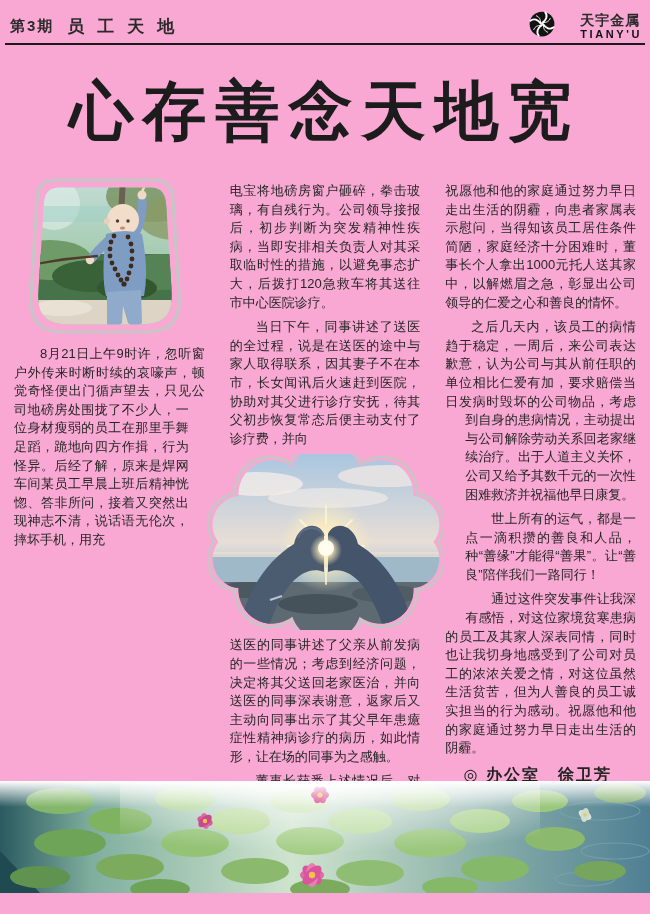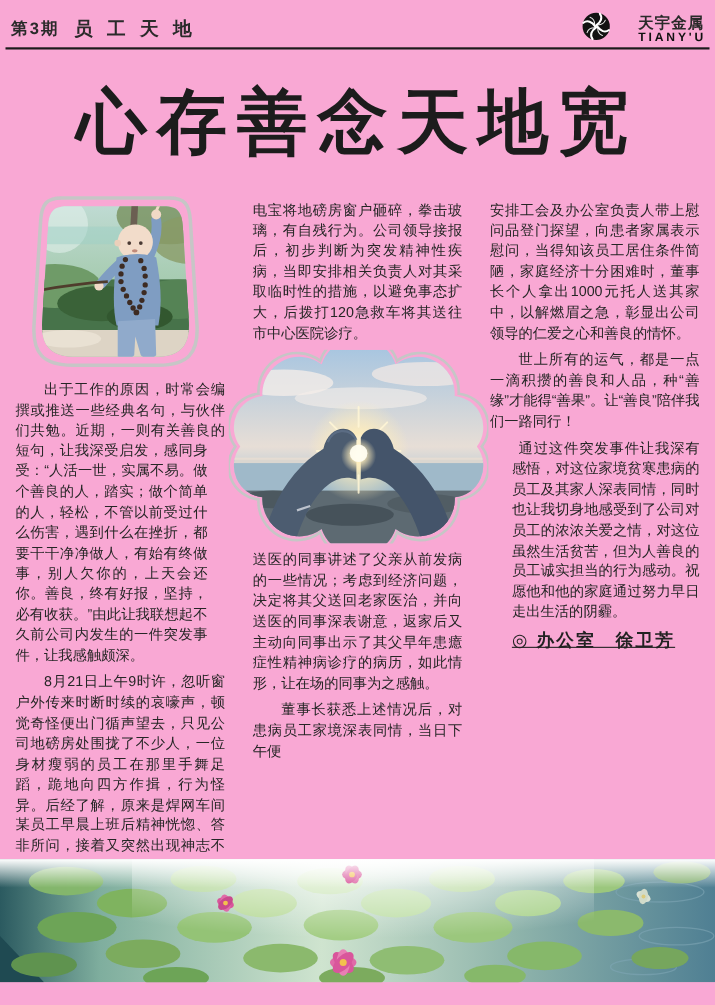--- a/index.html
+++ b/index.html
@@ -30,21 +30,21 @@
   .col p.ind{text-indent:2em;}
   
   .fpush-r{float:right;width:0;height:74px;}
   .fwrap-r{float:right;clear:right;width:22px;height:168px;}
   .fpush-l{float:left;width:0;height:242px;}
   .fwrap-l{float:left;clear:left;width:26px;height:205px;}
   
   .photo-baby{width:170px;height:160px;margin:0 0 9px 12px;}
   .photo-heart{position:relative;z-index:2;width:236px;height:176px;margin:2px -17px 2px -16px;}
   .photo-baby svg,.photo-heart svg{display:block;width:100%;height:100%;}
-  .signature{margin-top:8px;text-align:left;padding-right:6px;font-size:16px;font-weight:bold;letter-spacing:2px;color:#222;text-decoration:underline;}
+  .signature{margin-top:8px;text-align:center;padding-right:6px;font-size:16px;font-weight:bold;letter-spacing:2px;color:#222;}
   
   .pond{position:absolute;left:0;top:781px;width:650px;height:112px;}
   .pond svg{display:block;width:100%;height:100%;}
 </style>
 </head>
 <body>
 
 <div class="page">
 
   <div class="header">
@@ -138,26 +138,26 @@
                 <circle cx="110" cy="75" r="2.4"></circle>
                 <circle cx="109" cy="68" r="2.4"></circle>
               <circle cx="106" cy="61" r="2.4"></circle>
             </g>
           </g>
           <path d="M34,4 L132,4 C146,4 150,10 151,24 L157,118 C159,146 148,156 122,156 L44,156 C18,156 7,146 9,118 L15,24 C16,10 20,4 34,4 Z" fill="none" stroke="#c6c6c6" stroke-width="3.2"></path>
         </svg>
       </div>
       <div class="fpush-r"></div>
       <div class="fwrap-r"></div>
-      <p class="ind">出于工作的原因，时常会编撰或推送一些经典名句，与伙伴们共勉。近期，一则有关善良的短句，让我深受启发，感同身受：“人活一世，实属不易。做个善良的人，踏实；做个简单的人，轻松，不管以前受过什么伤害，遇到什么在挫折，都要干干净净做人，有始有终做事，别人欠你的，上天会还你。善良，终有好报，坚持，必有收获。”由此让我联想起不久前公司内发生的一件突发事件，让我感触颇深。</p>
       <p class="ind">8月21日上午9时许，忽听窗户外传来时断时续的哀嚎声，顿觉奇怪便出门循声望去，只见公司地磅房处围拢了不少人，一位身材瘦弱的员工在那里手舞足蹈，跪地向四方作揖，行为怪异。后经了解，原来是焊网车间某员工早晨上班后精神恍惚、答非所问，接着又突然出现神志不清，说话语无伦次，摔坏手机，用充</p>
     </div>
 
     <div class="col">
       <p>电宝将地磅房窗户砸碎，拳击玻璃，有自残行为。公司领导接报后，初步判断为突发精神性疾病，当即安排相关负责人对其采取临时性的措施，以避免事态扩大，后拨打120急救车将其送往市中心医院诊疗。</p>
+      <p class="ind">当日下午，同事讲述了送医的全过程，说是在送医的途中与家人取得联系，因其妻子不在本市，长女闻讯后火速赶到医院，协助对其父进行诊疗安抚，待其父初步恢复常态后便主动支付了诊疗费，并向</p>
       <div class="photo-heart">
         <svg viewBox="0 0 236 176">
           <defs>
             <linearGradient id="h-sky" x1="0" y1="0" x2="0" y2="1">
               <stop offset="0" stop-color="#a9c6e0"></stop>
                 <stop offset="0.5" stop-color="#e7ded6"></stop>
                 <stop offset="0.62" stop-color="#c4cfd6"></stop>
                 <stop offset="1" stop-color="#9fb4c2"></stop>
             </linearGradient>
             <radialGradient id="h-sun" cx="0.5" cy="0.5" r="0.5">
@@ -202,21 +202,22 @@
           <path d="M230,88 A30,30 0 0 1 209,136 A35,35 0 0 1 153,166 A37,37 0 0 1 83,166 A35,35 0 0 1 27,136 A30,30 0 0 1 6,88 A30,30 0 0 1 27,40 A35,35 0 0 1 83,10 A37,37 0 0 1 153,10 A35,35 0 0 1 209,40 A30,30 0 0 1 230,88 Z" fill="none" stroke="#c6c6c6" stroke-width="2.4"></path>
         </svg>
       </div>
       <p>送医的同事讲述了父亲从前发病的一些情况；考虑到经济问题，决定将其父送回老家医治，并向送医的同事深表谢意，返家后又主动向同事出示了其父早年患癔症性精神病诊疗的病历，如此情形，让在场的同事为之感触。</p>
       <p class="ind">董事长获悉上述情况后，对患病员工家境深表同情，当日下午便</p>
     </div>
 
     <div class="col">
       <div class="fpush-l"></div>
       <div class="fwrap-l"></div>
-      <p>安排工会及办公室负责人带上慰问品登门探望，向患者家属表示慰问，当得知该员工居住条件简陋，家庭经济十分困难时，董事长个人拿出1000元托人送其家中，以解燃眉之急，彰显出公司领导的仁爱之心和善良的情怀。</p>
+      <p>祝愿他和他的家庭通过努力早日走出生活的阴霾，向患者家属表示慰问，当得知该员工居住条件简陋，家庭经济十分困难时，董事长个人拿出1000元托人送其家中，以解燃眉之急，彰显出公司领导的仁爱之心和善良的情怀。</p>
+      <p class="ind">之后几天内，该员工的病情趋于稳定，一周后，来公司表达歉意，认为公司与其从前任职的单位相比仁爱有加，要求赔偿当日发病时毁坏的公司物品，考虑到自身的患病情况，主动提出与公司解除劳动关系回老家继续治疗。出于人道主义关怀，公司又给予其数千元的一次性困难救济并祝福他早日康复。</p>
       <p class="ind">世上所有的运气，都是一点一滴积攒的善良和人品，种“善缘”才能得“善果”。让“善良”陪伴我们一路同行！</p>
       <p class="ind">通过这件突发事件让我深有感悟，对这位家境贫寒患病的员工及其家人深表同情，同时也让我切身地感受到了公司对员工的浓浓关爱之情，对这位虽然生活贫苦，但为人善良的员工诚实担当的行为感动。祝愿他和他的家庭通过努力早日走出生活的阴霾。</p>
       <div class="signature">◎ 办公室　徐卫芳</div>
     </div>
   </div>
 
   <div class="pond">
     <svg viewBox="0 0 650 112" preserveAspectRatio="none">
       <defs>
         <linearGradient id="p-water" x1="0" y1="0" x2="1" y2="0">

